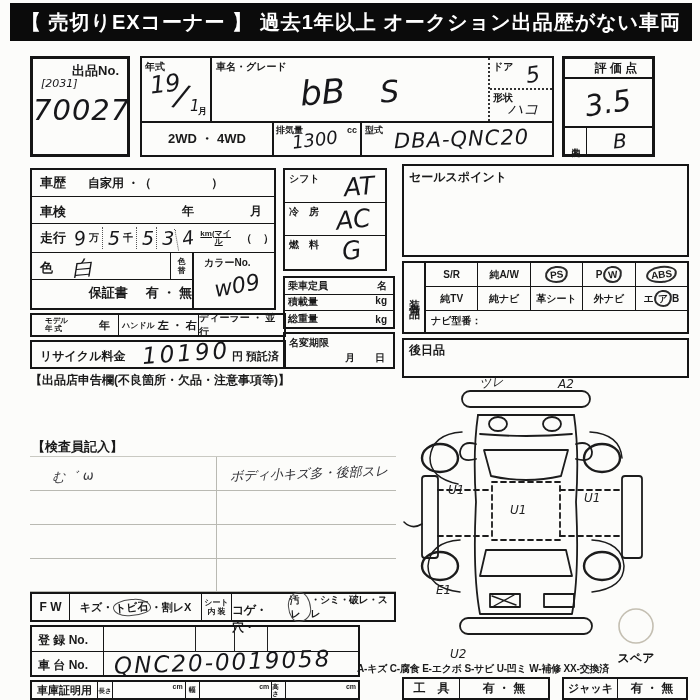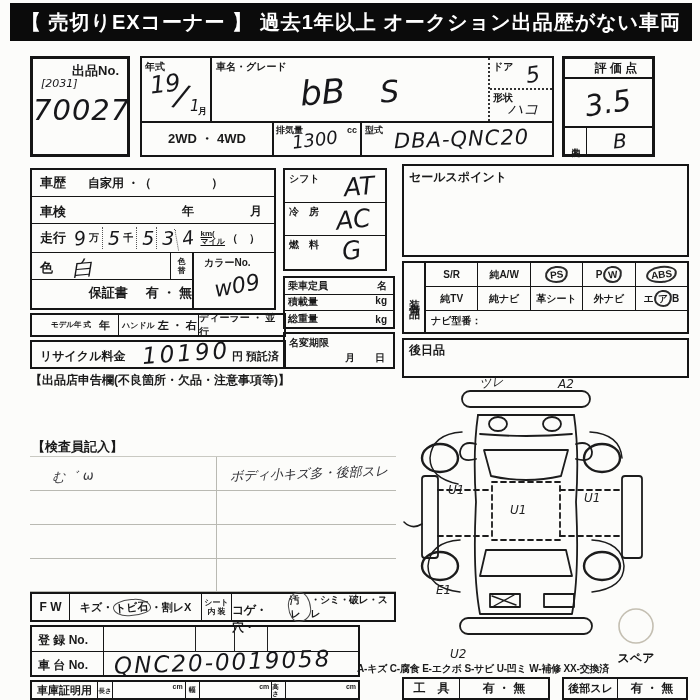--- a/index.html
+++ b/index.html
@@ -109,21 +109,21 @@
     </div>
     <div class="flex" style="height:29px;border-bottom:1.5px solid #151515;align-items:center;">
       <span class="lbl" style="font-size:13px;padding-left:8px;width:42px;">走行</span>
       <span class="hw" style="font-size:19px;transform:rotate(-8deg);">9</span>
       <span class="lbl" style="font-size:10px;padding:0 3px;">万</span>
       <span class="hw" style="font-size:19px;border-left:1.5px dotted #555;padding-left:5px;">5</span>
       <span class="lbl" style="font-size:10px;padding:0 3px;">千</span>
       <span class="hw" style="font-size:19px;border-left:1.5px dotted #555;padding:0 2px 0 5px;">5</span>
       <span class="hw" style="font-size:19px;border-left:1.5px dotted #555;padding:0 2px 0 5px;">3</span>
       <span class="hw" style="font-size:19px;border-left:1.5px dotted #555;padding:0 2px 0 5px;transform:rotate(-10deg);">4</span>
-      <span style="display:inline-flex;flex-direction:column;line-height:8px;padding-left:4px;text-decoration:underline;">
+      <span style="display:inline-flex;flex-direction:row;line-height:8px;padding-left:4px;text-decoration:underline;">
         <span class="lbl" style="font-size:8px;">km(</span>
         <span class="lbl" style="font-size:8px;">マイル</span>
       </span>
       <span class="lbl" style="font-size:11px;padding-left:2px;">（　）</span>
     </div>
     <div class="flex" style="height:55px;">
       <div style="width:160px;">
         <div class="flex" style="height:27px;border-bottom:1.5px solid #151515;">
           <span class="lbl" style="font-size:13px;padding:6px 0 0 8px;width:40px;">色</span>
           <span class="hw" style="font-size:21px;padding-top:1px;transform:rotate(-5deg);">白</span>
@@ -139,21 +139,21 @@
       </div>
       <div style="flex:1;border-left:2px solid #151515;position:relative;">
         <span class="lbl" style="font-size:10px;position:absolute;top:3px;left:10px;">カラーNo.</span>
         <span class="hw" style="font-size:22px;position:absolute;top:20px;left:20px;transform:rotate(-10deg);">w09</span>
       </div>
     </div>
   </div>
 
   <div class="box flex" style="left:30px;top:313px;width:256px;height:24px;border-width:2px;">
     <div class="flex" style="width:86px;align-items:center;">
-      <span style="display:flex;flex-direction:row;line-height:8px;padding-left:19px;">
+      <span style="display:flex;flex-direction:column;line-height:8px;padding-left:13px;">
         <span class="lbl" style="font-size:7.5px;">モデル</span>
         <span class="lbl" style="font-size:7.5px;">年 式</span>
       </span>
       <span class="lbl" style="font-size:11px;margin-left:auto;padding-right:8px;">年</span>
     </div>
     <div class="flex" style="width:80px;border-left:1.5px solid #151515;align-items:center;">
       <span class="lbl" style="font-size:8px;padding-left:3px;">ハンドル</span>
       <span class="lbl" style="font-size:11px;padding-left:3px;">左 ・ 右</span>
     </div>
     <div class="ctr lbl" style="flex:1;border-left:1.5px solid #151515;font-size:10px;">ディーラー ・ 並行</div>
@@ -360,17 +360,17 @@
     </div>
   </div>
 
   <div class="abs lbl" style="left:357px;top:662px;font-size:10px;letter-spacing:-0.2px;white-space:nowrap;">A-キズ C-腐食 E-エクボ S-サビ U-凹ミ W-補修 XX-交換済</div>
 
   <div class="box flex" style="left:402px;top:677px;width:148px;height:23px;border-width:2px;align-items:stretch;">
     <div class="ctr lbl" style="width:56px;border-right:1.5px solid #151515;font-size:12px;">工　具</div>
     <div class="ctr lbl" style="flex:1;font-size:12px;">有 ・ 無</div>
   </div>
   <div class="box flex" style="left:562px;top:677px;width:126px;height:23px;border-width:2px;align-items:stretch;">
-    <div class="ctr lbl" style="width:54px;border-right:1.5px solid #151515;font-size:11px;">後部スレ</div>
+    <div class="ctr lbl" style="width:54px;border-right:1.5px solid #151515;font-size:11px;">ジャッキ</div>
     <div class="ctr lbl" style="flex:1;font-size:12px;">有 ・ 無</div>
   </div>
 
 </div>
 
 </body></html>

